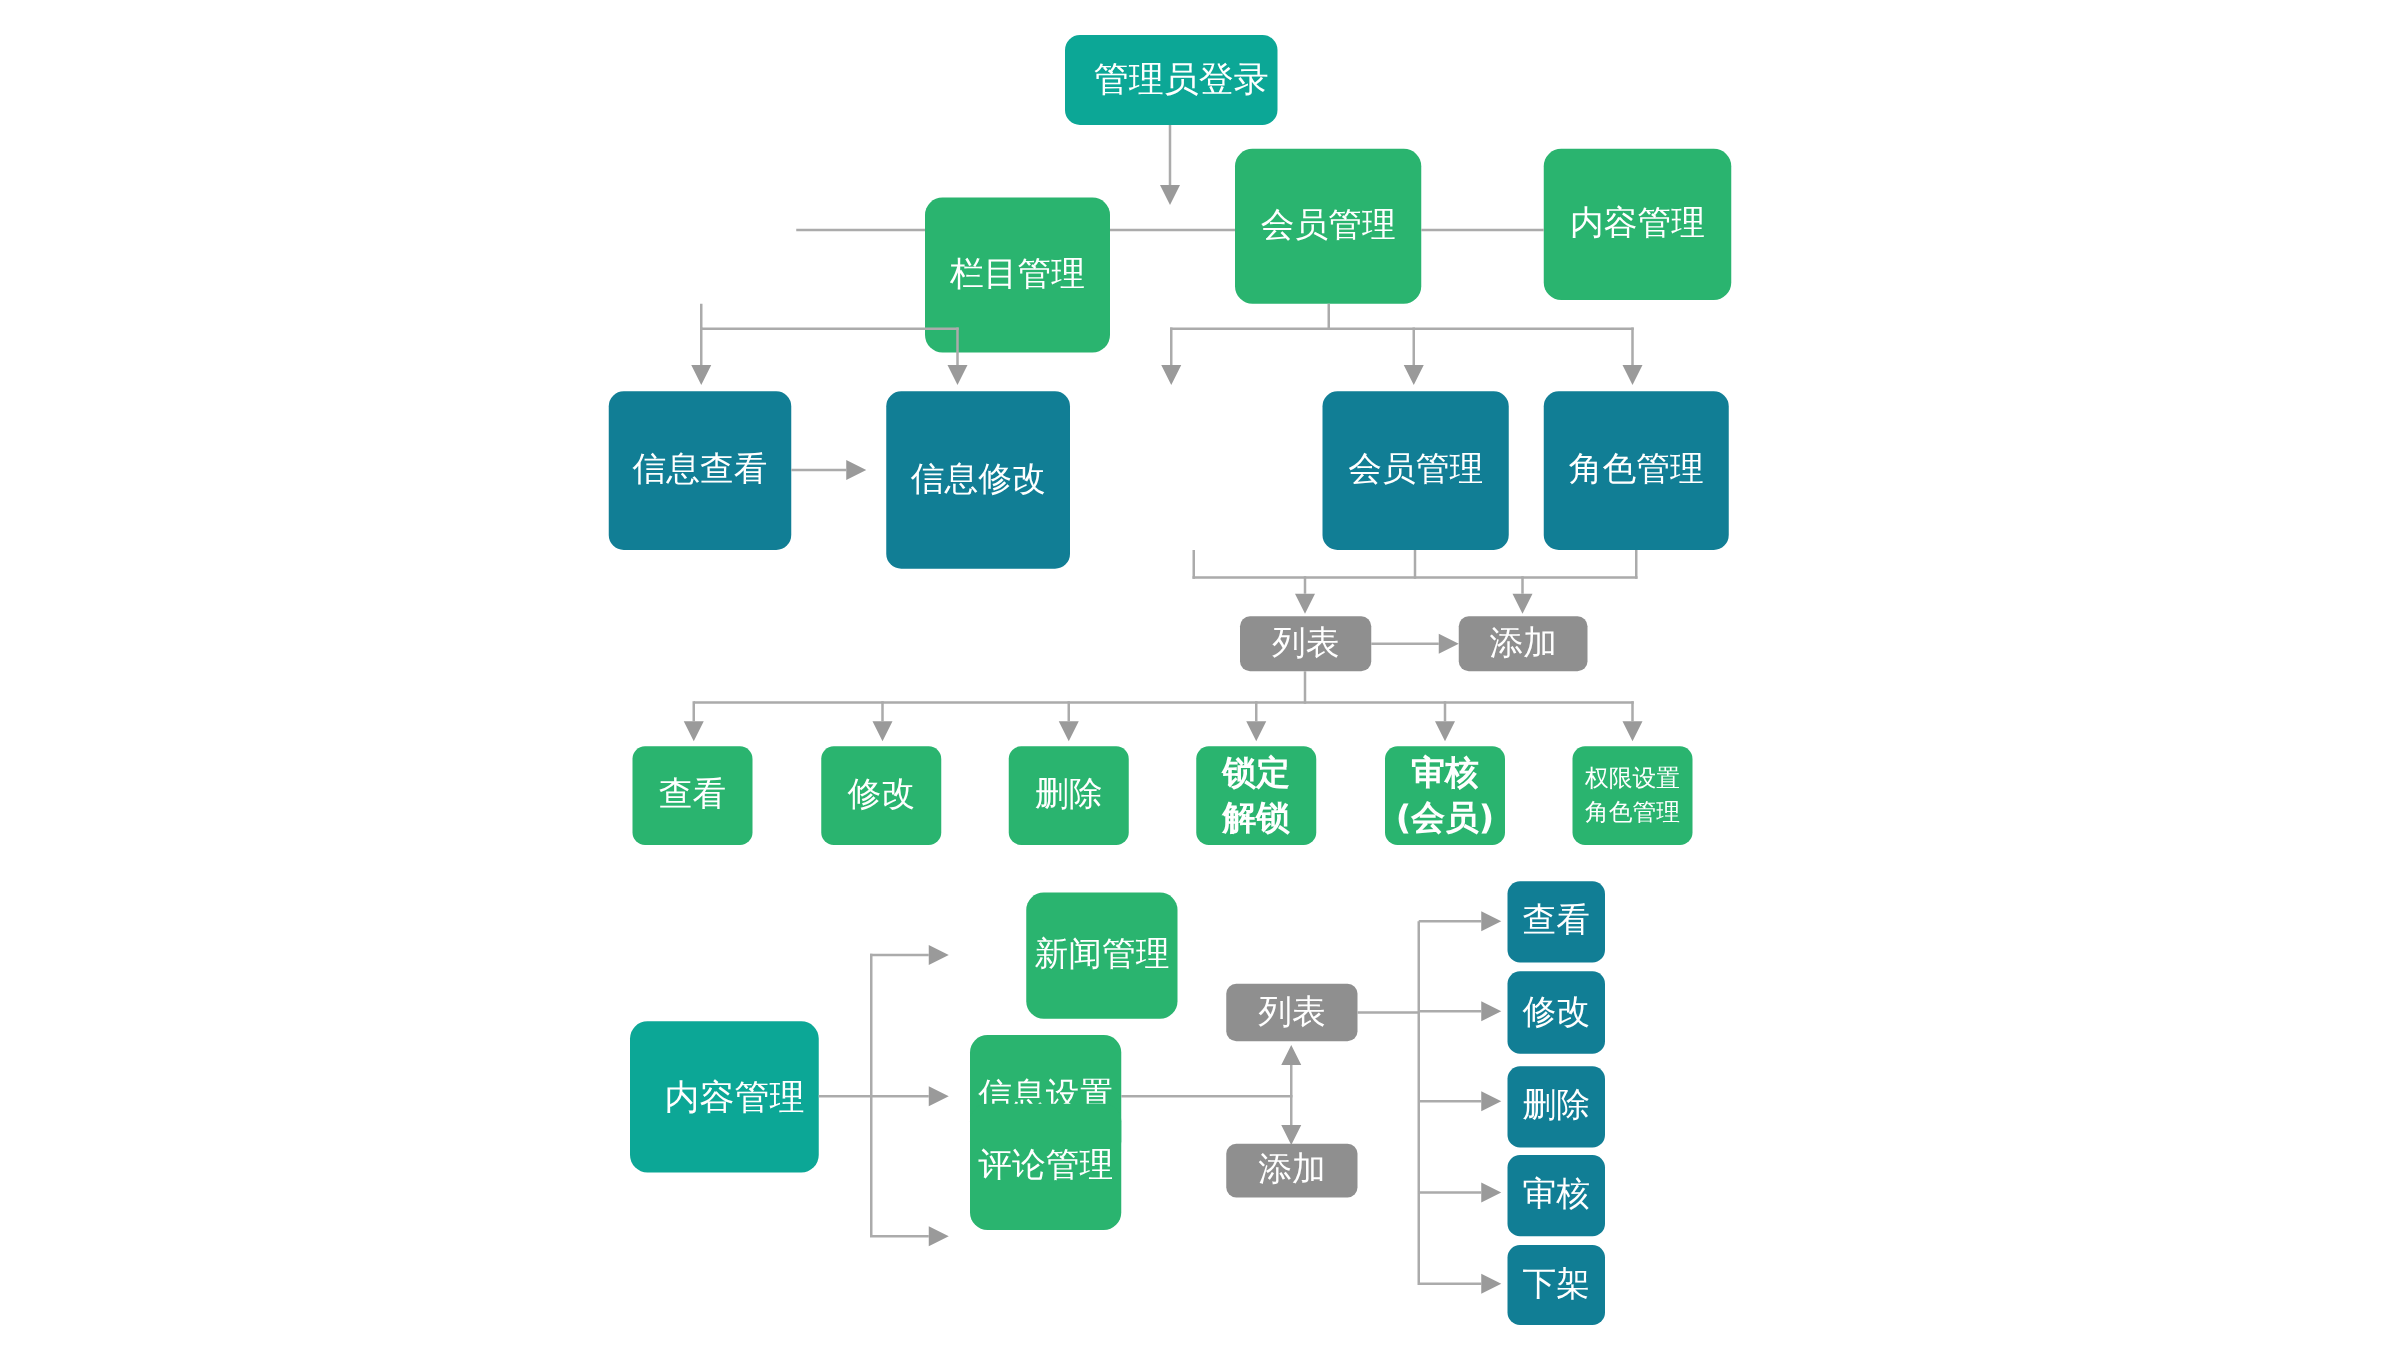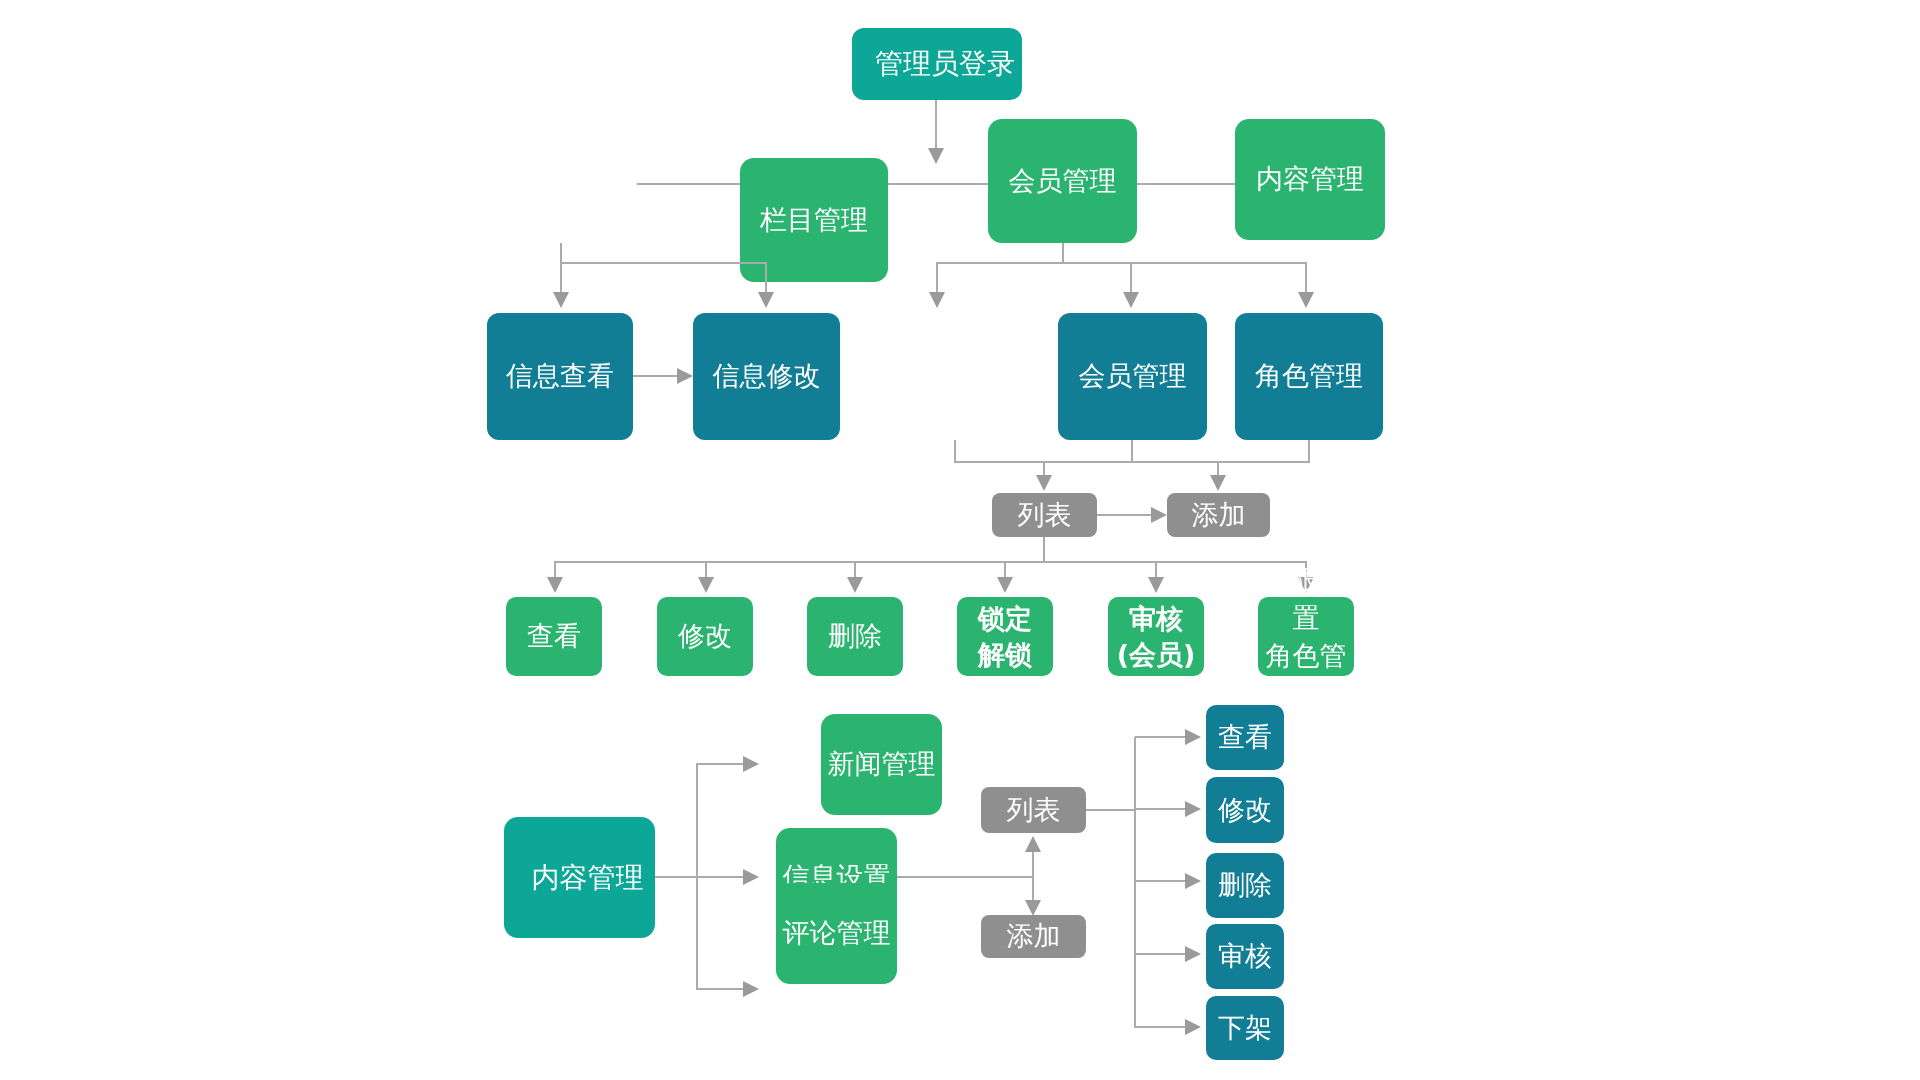--- a/index.html
+++ b/index.html
@@ -8,21 +8,21 @@
   .node{position:absolute;display:flex;flex-direction:column;align-items:center;justify-content:center;
         color:#ffffff;text-align:center;box-sizing:border-box;}
   .green{background:#2ab46f;border-radius:14px;}
   .teal{background:#0ca796;border-radius:12px;padding-left:16px;}
   .dteal{background:#117e95;border-radius:12px;}
   .gray{background:#8f8f8f;border-radius:8px;}
   .f28{font-size:28px;line-height:1.2;}
   .f27{font-size:27px;line-height:1.2;}
   .two-big{font-size:27px;line-height:1.75;}
   .two-sm{font-size:27px;line-height:1.3;font-weight:bold;}
-  .two-xs{font-size:27px;line-height:1.4;}
+  .two-xs{font-size:19px;line-height:1.4;}
   .hl{position:absolute;height:2px;background:#ababab;}
   .vl{position:absolute;width:2px;background:#ababab;}
   .ad{position:absolute;width:0;height:0;border-left:8px solid transparent;border-right:8px solid transparent;border-top:16px solid #9a9a9a;}
   .au{position:absolute;width:0;height:0;border-left:8px solid transparent;border-right:8px solid transparent;border-bottom:16px solid #9a9a9a;}
   .ar{position:absolute;width:0;height:0;border-top:8px solid transparent;border-bottom:8px solid transparent;border-left:16px solid #9a9a9a;}
 </style>
 </head>
 <body>
 
 <div id="canvas">
@@ -50,21 +50,21 @@
   <div class="vl" style="left:1062px;top:243px;height:20px;"></div>
   <div class="hl" style="left:936px;top:262px;width:371px;"></div>
   <div class="vl" style="left:936px;top:262px;height:30px;"></div>
   <div class="ad" style="left:929px;top:292px;"></div>
   <div class="vl" style="left:1130px;top:262px;height:30px;"></div>
   <div class="ad" style="left:1123px;top:292px;"></div>
   <div class="vl" style="left:1305px;top:262px;height:30px;"></div>
   <div class="ad" style="left:1298px;top:292px;"></div>
 
   <div class="node dteal f27" style="left:487px;top:313px;width:146px;height:127px;">信息查看</div>
-  <div class="node dteal f27" style="left:693px;top:313px;width:147px;height:127px;">信息修改</div>
+  <div class="node dteal f27" style="left:709px;top:313px;width:147px;height:142px;">信息修改</div>
   <div class="node dteal f27" style="left:1058px;top:313px;width:149px;height:127px;">会员管理</div>
   <div class="node dteal f27" style="left:1235px;top:313px;width:148px;height:127px;">角色管理</div>
 
   <div class="hl" style="left:633px;top:375px;width:44px;"></div>
   <div class="ar" style="left:677px;top:368px;"></div>
 
   <div class="vl" style="left:954px;top:440px;height:23px;"></div>
   <div class="vl" style="left:1131px;top:440px;height:23px;"></div>
   <div class="vl" style="left:1308px;top:440px;height:23px;"></div>
   <div class="hl" style="left:954px;top:461px;width:356px;"></div>

